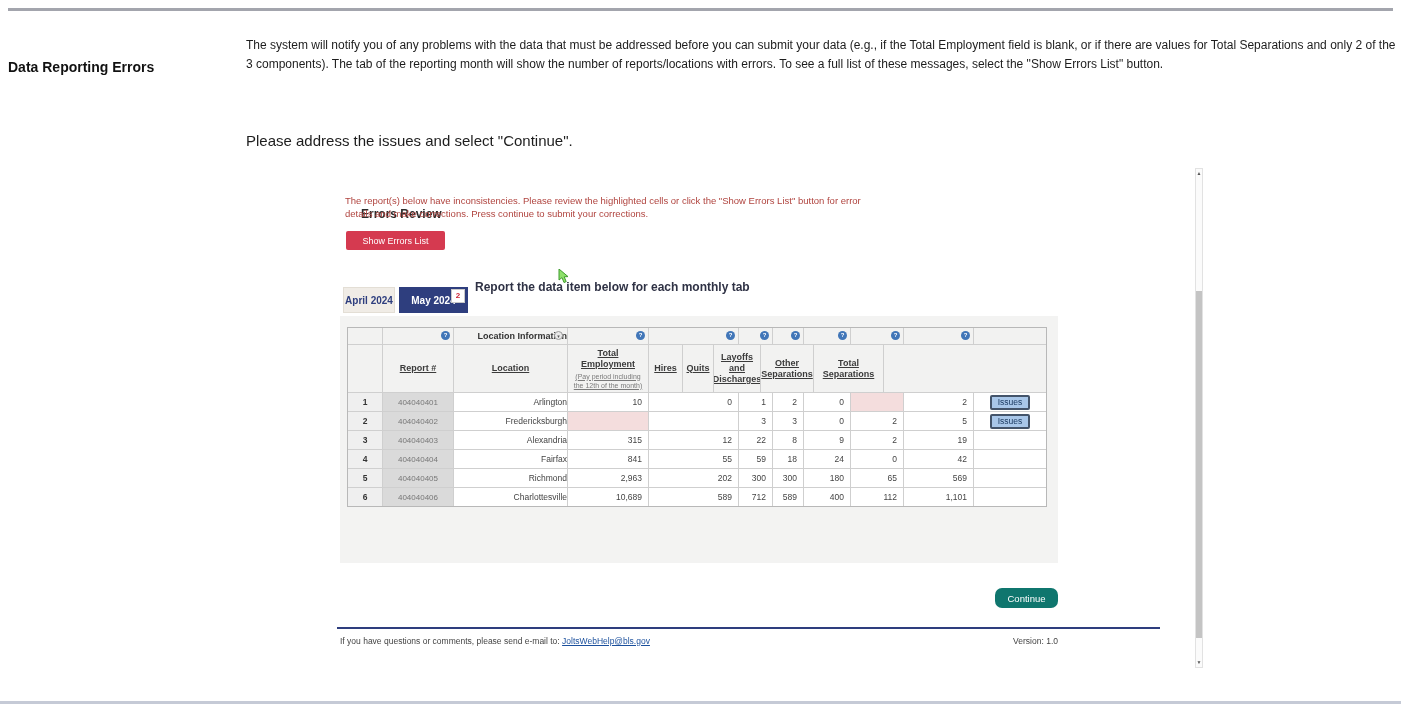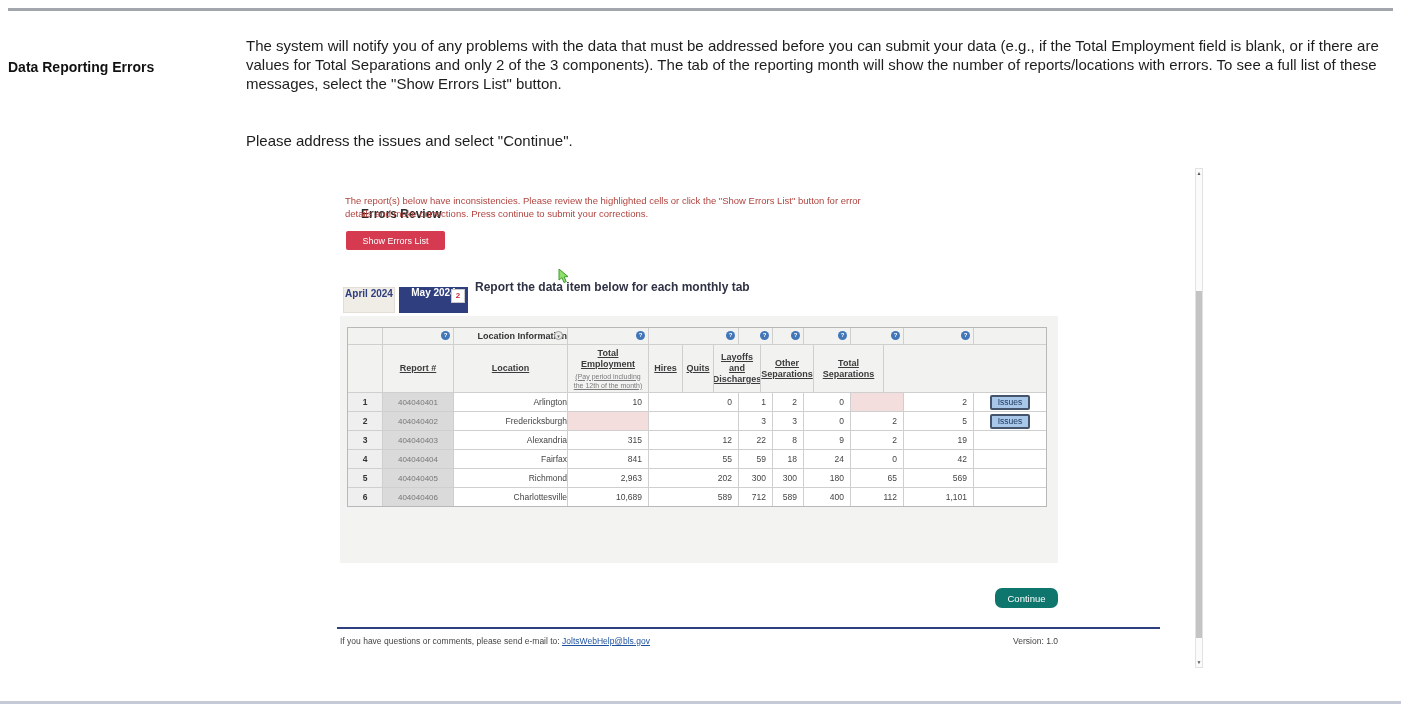--- a/index.html
+++ b/index.html
@@ -3,33 +3,33 @@
 <meta charset="utf-8">
 <style>
   html,body{margin:0;padding:0;background:#ffffff;}
   .page{position:relative;width:1401px;height:718px;background:#ffffff;overflow:hidden;
         font-family:"Liberation Sans", sans-serif;color:#1d1d1d;}
   .rule-top{position:absolute;left:8px;top:8px;width:1385px;height:3px;background:#a3a5ad;}
   .rule-bottom{position:absolute;left:0;top:701px;width:1401px;height:3px;background:#c5cad6;}
 
   .doc-heading{position:absolute;left:8px;top:55px;width:185px;font-size:14px;line-height:24px;
         font-weight:700;color:#111;}
-  .intro{position:absolute;left:246px;top:36px;width:1150px;font-size:15px;line-height:19px;color:#1d1d1d;}
+  .intro{position:absolute;left:246px;top:36px;width:1150px;font-size:12px;line-height:19px;color:#1d1d1d;}
   .instruction{position:absolute;left:246px;top:132px;width:700px;font-size:15px;color:#1d1d1d;}
 
   
   .app{position:absolute;left:337px;top:163px;width:866px;height:507px;background:#ffffff;}
   .er-heading{position:absolute;left:24px;top:10px;font-size:12px;font-weight:700;color:#2b2b2b;margin-top:34px;}
   .warning{position:absolute;left:8px;top:31px;width:516px;font-size:9.5px;line-height:13px;color:#b0443f;}
   .show-errors-btn{position:absolute;left:9px;top:68px;width:99px;height:19px;background:#d53a50;
         color:#ffffff;border:none;border-radius:2px;font-size:9px;font-family:"Liberation Sans",sans-serif;
         cursor:pointer;}
   .cursor{position:absolute;left:221px;top:106px;width:12px;height:15px;}
 
-  .tab{position:absolute;top:124px;height:26px;display:flex;align-items:flex-start;justify-content:center;
+  .tab{position:absolute;top:124px;height:26px;display:flex;align-items:center;justify-content:center;
         font-size:10px;font-weight:700;box-sizing:border-box;cursor:pointer;}
   .tab-april{left:6px;width:52px;background:#f0ece6;color:#2e3e7e;border:1px solid #e3ded5;}
   .tab-may{left:62px;width:69px;background:#2e3e7e;color:#ffffff;}
   .badge{position:absolute;right:3px;top:2px;min-width:10px;height:12px;background:#ffffff;
         border:1px solid #c9c9c9;color:#cc2233;font-size:8px;font-weight:700;line-height:12px;
         text-align:center;padding:0 1px;}
   .tab-note{position:absolute;left:138px;top:117px;font-size:12px;font-weight:700;color:#2f3245;}
 
   .panel{position:absolute;left:3px;top:153px;width:718px;height:247px;background:#f3f3f2;}
 

